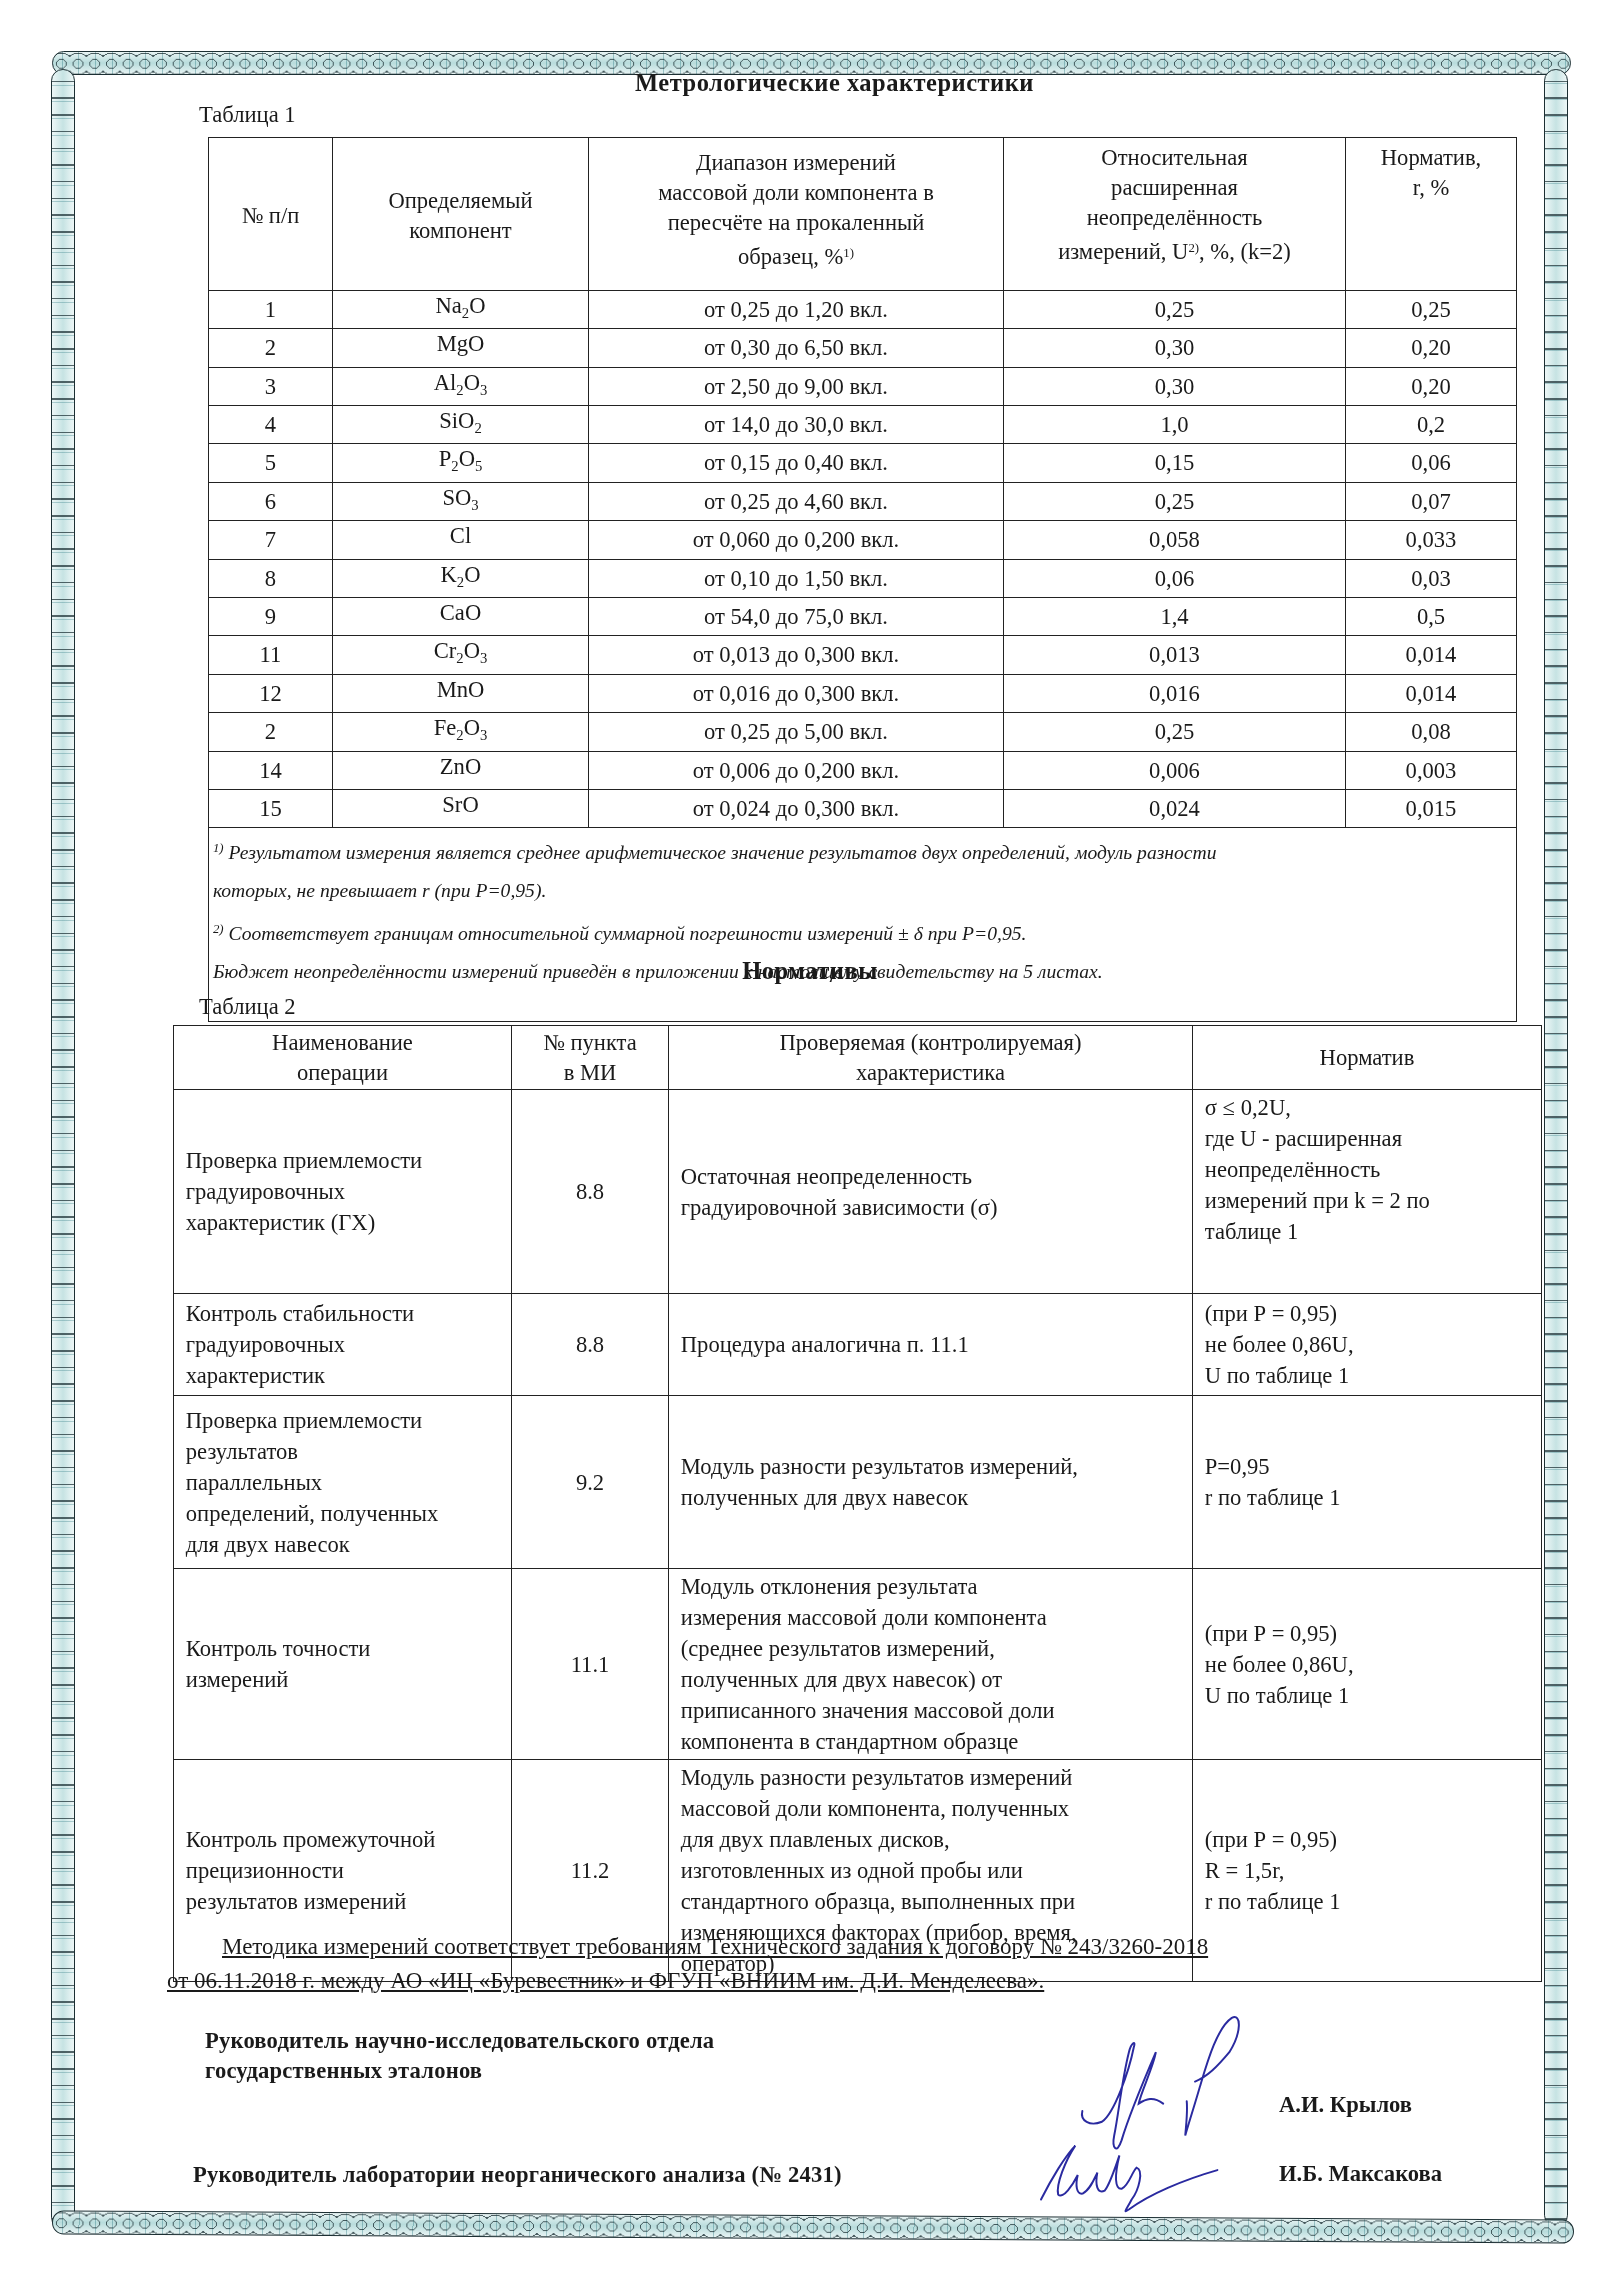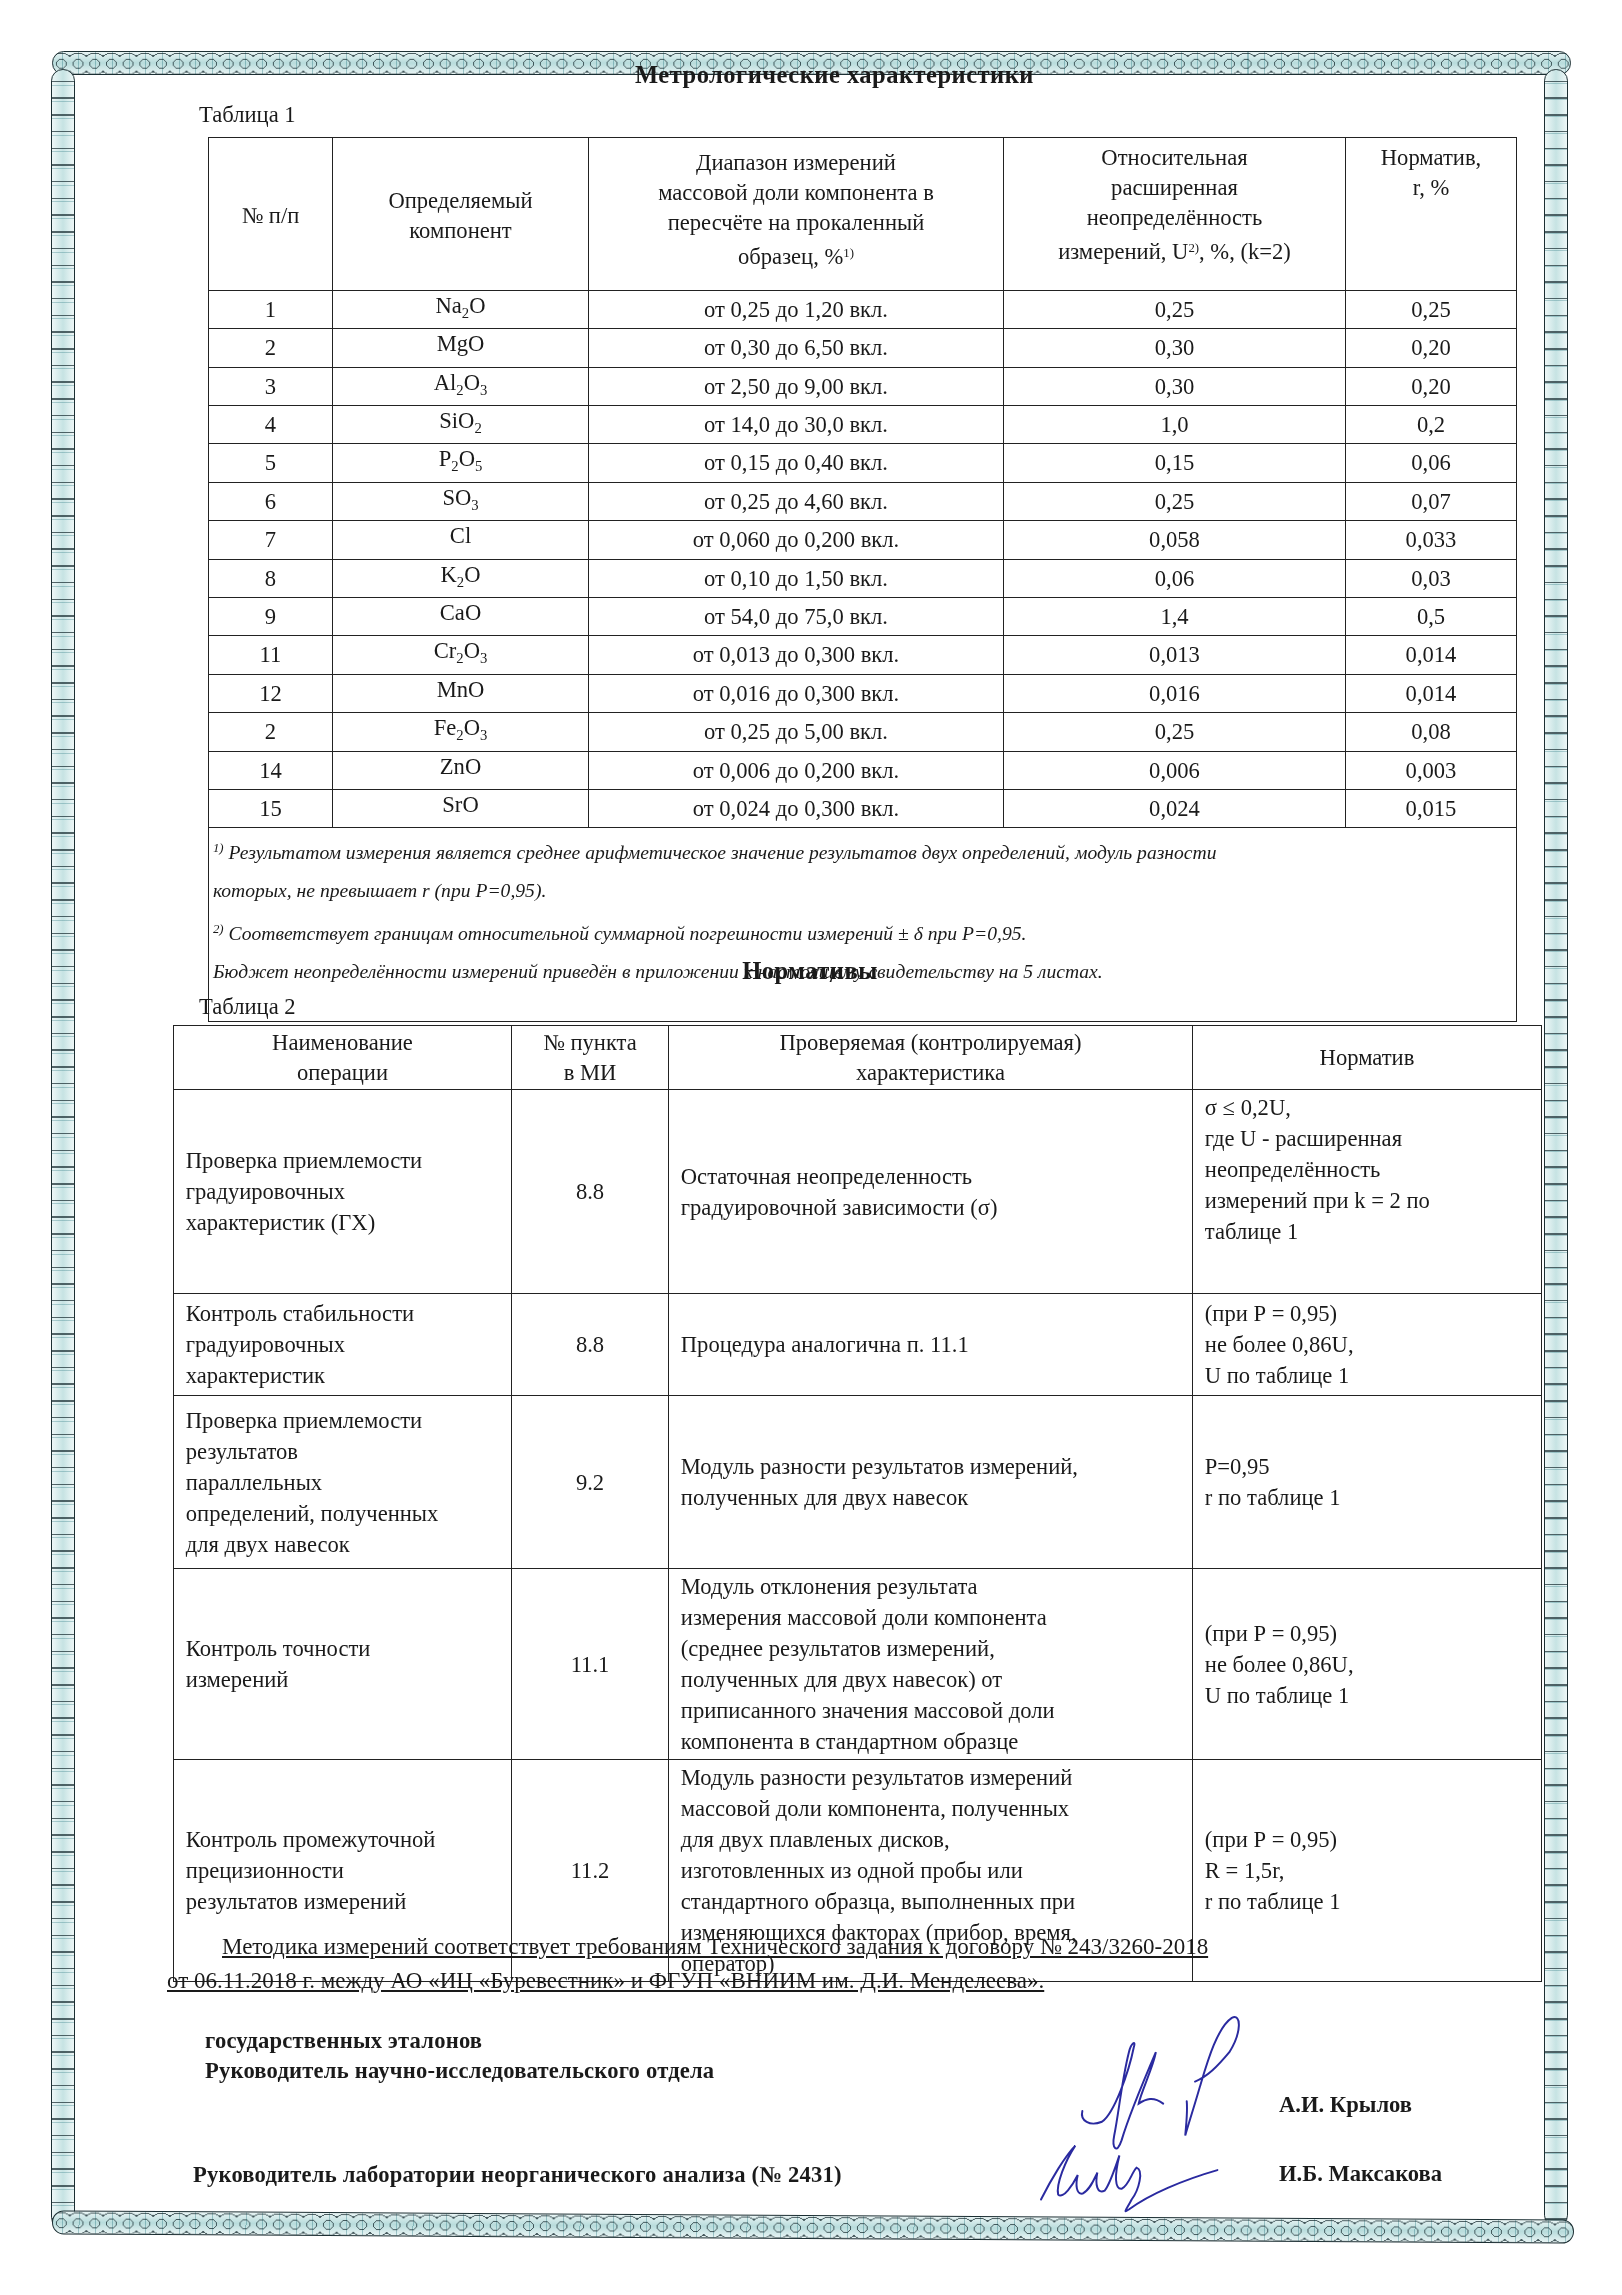--- a/index.html
+++ b/index.html
@@ -57,21 +57,21 @@
   .signature { position: absolute; }
 </style>
 </head>
 <body>
 
 <div id="border-top" class="border-h"></div>
 <div id="border-left" class="border-v"></div>
 <div id="border-right" class="border-v"></div>
 <div id="border-bottom" class="border-h"></div>
 
-<div class="title" style="left:491px; top:61px; width:687px;">Метрологические характеристики</div>
+<div class="title" style="left:491px; top:69px; width:687px;">Метрологические характеристики</div>
 <div class="label" style="left:199px; top:102px;">Таблица 1</div>
 
 <table id="t1">
   <colgroup>
     <col style="width:124px">
       <col style="width:256px">
       <col style="width:415px">
       <col style="width:342px">
       <col style="width:171px">
   </colgroup>
@@ -349,22 +349,22 @@
           <span class="ln">r по таблице 1</span>
         </td>
       </tr>
     </tbody>
 </table>
 
 <div class="para" style="left:222px; top:1934px;">Методика измерений соответствует требованиям Технического задания к договору № 243/3260-2018</div>
 <div class="para" style="left:167px; top:1968px;">от 06.11.2018 г. между АО «ИЦ «Буревестник» и ФГУП «ВНИИМ им. Д.И. Менделеева».</div>
 
 <div class="sig-text" style="left:205px; top:2026px;">
+  <span class="ln">Руководитель научно-исследовательского отдела</span>
   <span class="ln">государственных эталонов</span>
-  <span class="ln">Руководитель научно-исследовательского отдела</span>
 </div>
 <div class="sig-name" style="left:1279px; top:2092px;">А.И. Крылов</div>
 
 <div class="sig-text" style="left:193px; top:2160px;">
   <span class="ln">Руководитель лаборатории неорганического анализа (№ 2431)</span>
 </div>
 <div class="sig-name" style="left:1279px; top:2161px;">И.Б. Максакова</div>
 
 <svg class="signature" style="left:1060px; top:2013px;" width="226" height="196" viewBox="0 0 460 400">
   <g fill="none" stroke="#2a2aa0" stroke-width="4" stroke-linecap="round">

